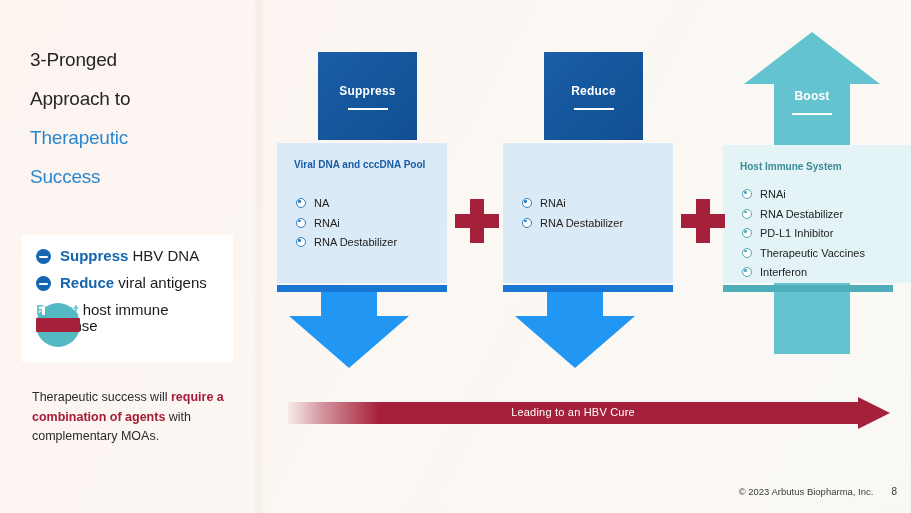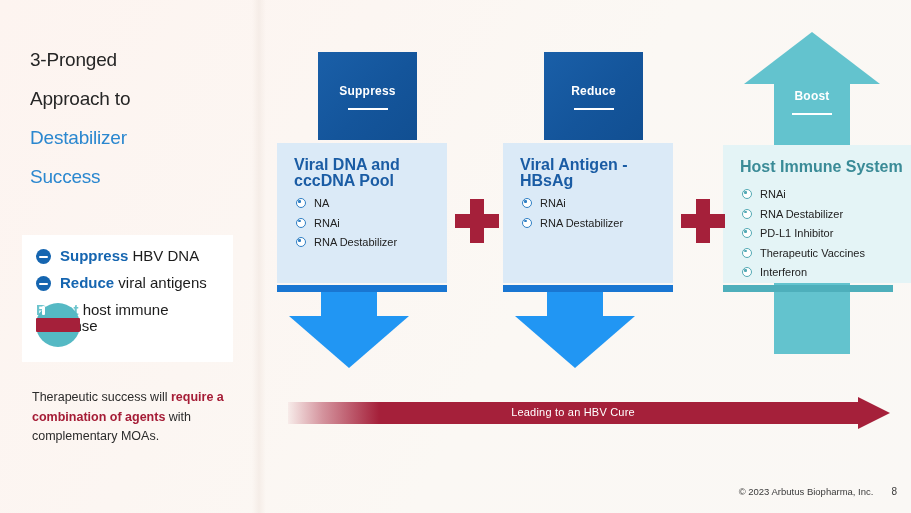--- a/index.html
+++ b/index.html
@@ -156,21 +156,21 @@
     background: #dbeaf7;
     z-index: 2;
   }
   .col-body.teal { background: #e4f4f6; padding-left: 44px; }
 
   .col-title {
     position: absolute;
     left: 17px;
     top: 14px;
     right: 10px;
-    font-size: 16px;
+    font-size: 10px;
     line-height: 15.5px;
     font-weight: bold;
     color: #1a5ca4;
   }
   .col-body.teal .col-title { color: #3a8b97; }
 
   .col-items {
     position: absolute;
     left: 19px;
     right: 8px;
@@ -344,21 +344,21 @@
 </head>
 <body>
 
 <div id="slide">
 
   <div class="band"></div>
 
   <div class="title">
     <div>3-Pronged</div>
     <div>Approach to</div>
-    <div class="accent">Destabilizer</div>
+    <div class="accent">Therapeutic</div>
     <div class="accent">Success</div>
   </div>
 
   <div class="white-card">
     <div class="bullets">
 
       <div class="bullet-row">
         <span class="bullet-ico minus"></span>
         <span class="bullet-text"><span class="kw-blue">Suppress</span><span> HBV DNA</span></span>
       </div>
@@ -413,21 +413,20 @@
     <div class="shaft"></div>
     <div class="head"></div>
   </div>
 
   <div class="col-head" style="left:544px; top:52px; width:99px; height:88px;">
     <div class="hd-label">Reduce</div>
     <div class="hd-rule"></div>
   </div>
 
   <div class="col-body" style="left:503px; top:143px; width:170px; height:140px;">
-    <div class="col-title">Viral Antigen - HBsAg</div>
     <div class="col-items" style="top:53px;">
       <div class="item">
         <span class="ring"></span>
         <span>RNAi</span>
       </div>
       <div class="item">
         <span class="ring"></span>
         <span>RNA Destabilizer</span>
       </div>
     </div>

